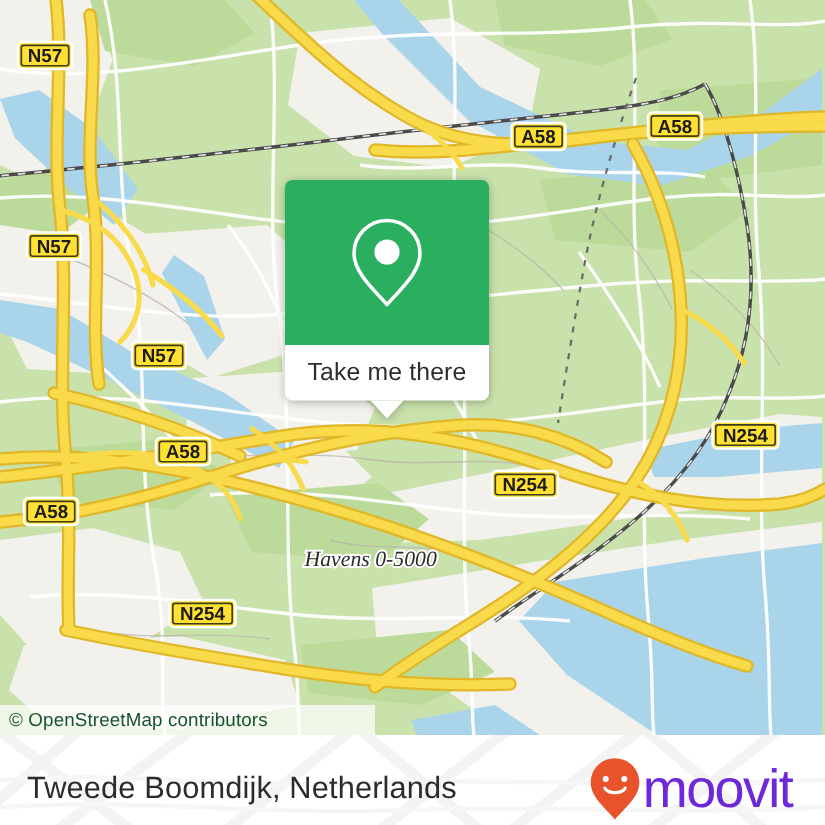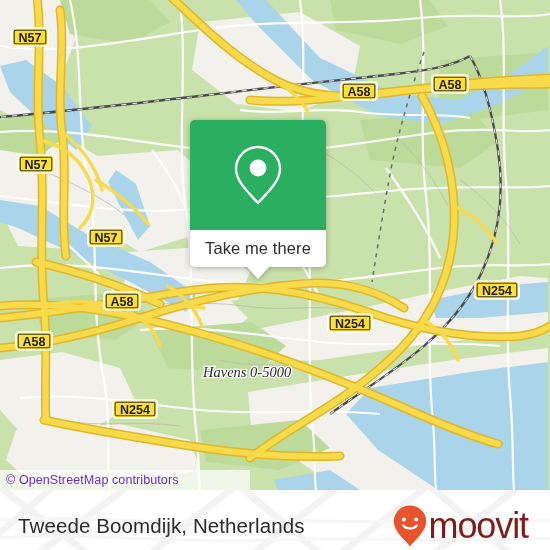--- a/index.html
+++ b/index.html
@@ -26,21 +26,21 @@
   #map svg { display: block; }
 
   
   #attribution {
     position: absolute;
     left: 0; top: 470px;
     width: 250px; height: 20px;
     display: flex; align-items: center;
     background: rgba(255,255,255,0.72);
     font-size: 12.5px;
-    color: #6d28d9;
+    color: #14532d;
     padding-left: 6px;
     letter-spacing: 0.1px;
     z-index: 40;
   }
 
   
   #popup {
     position: absolute;
     left: 190px; top: 120px;
     width: 136px;
@@ -100,21 +100,21 @@
     letter-spacing: 0.1px;
     z-index: 2;
   }
   #brand {
     position: relative;
     display: flex; align-items: center;
     z-index: 2;
   }
   #brand-word {
     font-size: 36px;
-    color: #7f1d1d;
+    color: #6d28d9;
     letter-spacing: -1.1px;
     margin-left: 1px;
     font-weight: 400;
   }
 </style>
 </head>
 <body>
 
 <div id="app">
 

